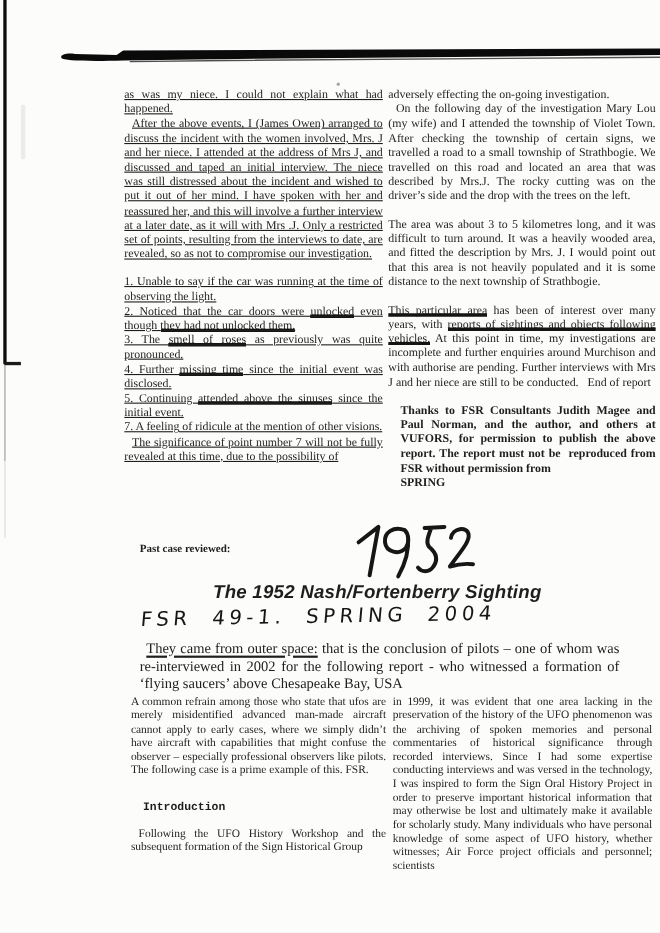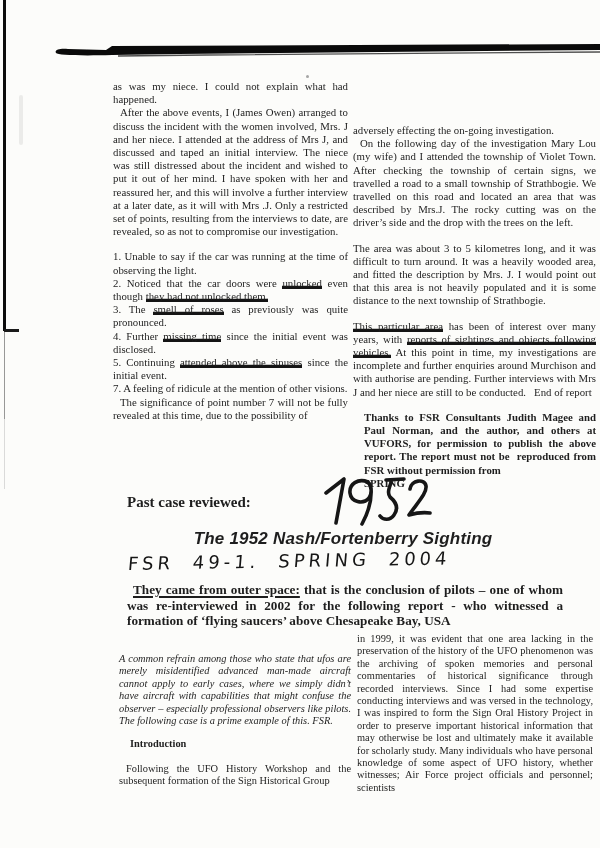--- a/index.html
+++ b/index.html
@@ -13,47 +13,47 @@
   .edge-line-faint{left:3.5px;top:331px;width:1.5px;height:88px;background:#333;opacity:.5;}
   .edge-line-fainter{left:4px;top:419px;width:1px;height:70px;background:#555;opacity:.2;}
   .smudge{left:19px;top:95px;width:4px;height:50px;background:#8a8a8a;opacity:.14;border-radius:2px;}
   .speck{left:306px;top:75px;width:3px;height:3px;background:#222;opacity:.4;border-radius:50%;}
   .top-band{left:48px;top:43px;width:552px;height:16px;}
 
   
   .cols{display:flex;}
   .top-cols{left:113px;top:80px;width:483px;gap:5px;}
   .top-cols .col{font-size:10.8px;line-height:13.2px;}
-  .col-l{width:235px;}
-  .col-r{width:243px;margin-top:44px;}
+  .col-l{width:235px;text-decoration:underline;}
+  .col-r{width:243px;}
   .bot-cols{left:119px;top:633px;width:474px;gap:6px;}
   .bot-cols .col{font-size:10.4px;line-height:12.4px;}
   .bcol-l{width:232px;}
   .bcol-r{width:236px;}
 
   .para{text-align:justify;}
   .ind{text-indent:7px;}
   .gap{margin-top:12px;}
-  .gap2{margin-top:11px;}
+  .gap2{margin-top:21px;font-family:Liberation Mono, monospace;}
   .pad{padding-left:11px;}
   .b{font-weight:bold;}
-  .i{font-style:italic;margin-top:20px;}
+  .i{}
   span.u{box-shadow:inset 0 -3.2px 0 #141414;}         
   .pu{text-decoration:underline;text-decoration-thickness:2px;text-underline-offset:2px;}
 
   
-  .past-label{left:127px;top:494px;font-weight:bold;font-size:15px;}
+  .past-label{left:127px;top:494px;font-weight:bold;font-size:10px;}
   .hand-year{left:322px;top:476px;}
   .title{left:100px;top:529px;width:486px;text-align:center;
          font-family:Liberation Sans, sans-serif;font-style:italic;font-weight:bold;
          font-size:17px;letter-spacing:.2px;}
   .hand-ref{left:129px;top:553px;font-family:"DejaVu Sans",sans-serif;font-size:18px;
             letter-spacing:4px;word-spacing:9px;font-weight:500;white-space:nowrap;
             transform:skewX(-6deg) rotate(-1deg);transform-origin:left top;color:#161616;}
-  .headline{left:127px;top:582px;width:436px;font-weight:bold;font-size:13.2px;
+  .headline{left:127px;top:582px;width:436px;font-weight:normal;font-size:13.2px;
             line-height:15.6px;text-align:justify;text-indent:6px;}
 </style>
 </head>
 <body>
 
 <div class="page">
 
   <div class="abs edge-line"></div>
   <div class="abs edge-tick"></div>
   <div class="abs edge-line-faint"></div>

